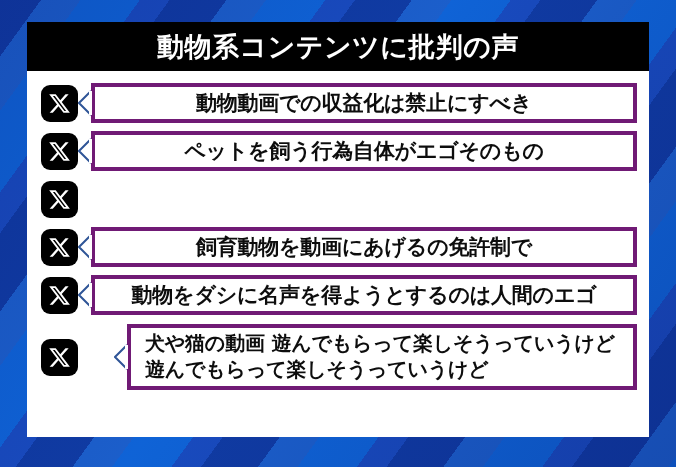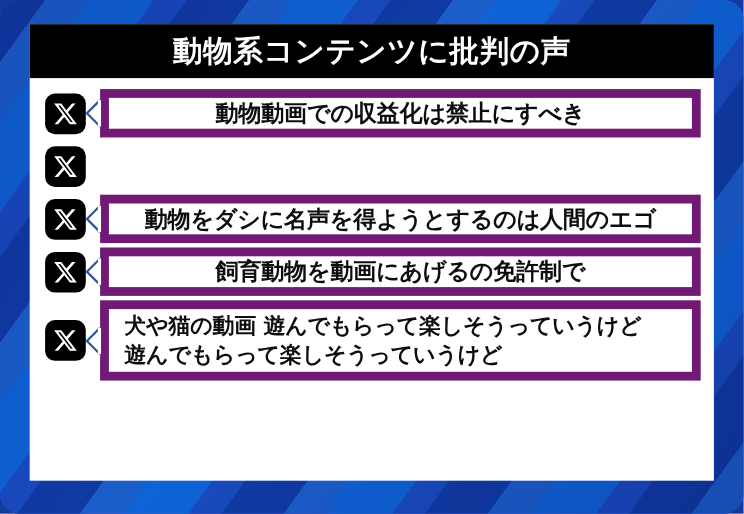--- a/index.html
+++ b/index.html
@@ -14,22 +14,21 @@
     font-family: "DejaVu Sans", "Liberation Sans", sans-serif;
     background: #123a9c;
   }
 
   
   #stage {
     position: relative;
     width: 676px;
     height: 467px;
     overflow: hidden;
-    background: #1d4ed8;
-    border-radius: 18px;
+    background: #404040;
   }
 
   #bg-stripes {
     position: absolute;
     inset: -80px -80px -80px -80px;
     background:
       repeating-linear-gradient(
         -54deg,
         #10379c 0px,
         #10379c 46px,
@@ -87,21 +86,21 @@
     justify-content: flex-start;
     gap: 4px;
   }
 
   .row {
     display: flex;
     align-items: center;
     min-height: 44px;
     flex: 0 0 auto;
   }
-  .row.tall { min-height: 72px; }
+  .row.tall { min-height: 72px; gap: 36px; }
 
   
   .x-badge {
     width: 37px;
     height: 37px;
     flex: 0 0 37px;
     background: #000000;
     border-radius: 9px;
     display: flex;
     align-items: center;
@@ -124,21 +123,21 @@
     top: 50%;
     transform: translateY(-50%);
     width: 14px;
     height: 26px;
     z-index: 3;
   }
   .tail svg { display: block; width: 14px; height: 26px; }
 
   .bubble {
     flex: 1 1 auto;
-    border: 8px solid #701a75;
+    border: 4px solid #701a75;
     background: #ffffff;
     min-height: 40px;
     display: flex;
     align-items: center;
     justify-content: center;
     padding: 3px 10px;
     position: relative;
     z-index: 1;
   }
   .row.tall .bubble {
@@ -191,63 +190,81 @@
               <path d="M13 1 L1 13 L13 25" fill="#ffffff" stroke="#2f5597" stroke-width="2" stroke-linejoin="miter"></path>
               <rect x="11" y="1" width="3" height="24" fill="#ffffff"></rect>
             </svg>
           </div>
           <div class="bubble">
             <div class="bubble-text">動物動画での収益化は禁止にすべき</div>
           </div>
         </div>
       </div>
 
-
-      <div class="row">
-        <div class="x-badge">
-          <svg viewBox="0 0 24 24" aria-hidden="true">
-            <path fill="#ffffff" d="M18.244 2.25h3.308l-7.227 8.26 8.502 11.24H16.17l-5.214-6.817L4.99 21.75H1.68l7.73-8.835L1.254 2.25H8.08l4.713 6.231 5.45-6.231zm-1.161 17.52h1.833L7.084 4.126H5.117L17.083 19.77z"></path>
-          </svg>
+      <div class="row">
+        <div class="x-badge">
+          <svg viewBox="0 0 24 24" aria-hidden="true">
+            <path fill="#ffffff" d="M18.244 2.25h3.308l-7.227 8.26 8.502 11.24H16.17l-5.214-6.817L4.99 21.75H1.68l7.73-8.835L1.254 2.25H8.08l4.713 6.231 5.45-6.231zm-1.161 17.52h1.833L7.084 4.126H5.117L17.083 19.77z"></path>
+          </svg>
+        </div>
+        <div class="bubble-wrap">
+          <div class="tail">
+            <svg viewBox="0 0 14 26">
+              <path d="M13 1 L1 13 L13 25" fill="#ffffff" stroke="#2f5597" stroke-width="2" stroke-linejoin="miter"></path>
+              <rect x="11" y="1" width="3" height="24" fill="#ffffff"></rect>
+            </svg>
+          </div>
+          <div class="bubble">
+            <div class="bubble-text">ペットを飼う行為自体がエゴそのもの</div>
+          </div>
+        </div>
+      </div>
+
+      <div class="row">
+        <div class="x-badge">
+          <svg viewBox="0 0 24 24" aria-hidden="true">
+            <path fill="#ffffff" d="M18.244 2.25h3.308l-7.227 8.26 8.502 11.24H16.17l-5.214-6.817L4.99 21.75H1.68l7.73-8.835L1.254 2.25H8.08l4.713 6.231 5.45-6.231zm-1.161 17.52h1.833L7.084 4.126H5.117L17.083 19.77z"></path>
+          </svg>
+        </div>
+      </div>
+
+      <div class="row">
+        <div class="x-badge">
+          <svg viewBox="0 0 24 24" aria-hidden="true">
+            <path fill="#ffffff" d="M18.244 2.25h3.308l-7.227 8.26 8.502 11.24H16.17l-5.214-6.817L4.99 21.75H1.68l7.73-8.835L1.254 2.25H8.08l4.713 6.231 5.45-6.231zm-1.161 17.52h1.833L7.084 4.126H5.117L17.083 19.77z"></path>
+          </svg>
+        </div>
+        <div class="bubble-wrap">
+          <div class="tail">
+            <svg viewBox="0 0 14 26">
+              <path d="M13 1 L1 13 L13 25" fill="#ffffff" stroke="#2f5597" stroke-width="2" stroke-linejoin="miter"></path>
+              <rect x="11" y="1" width="3" height="24" fill="#ffffff"></rect>
+            </svg>
+          </div>
+          <div class="bubble">
+            <div class="bubble-text">飼育動物を動画にあげるの免許制で</div>
+          </div>
         </div>
       </div>
 
       <div class="row">
         <div class="x-badge">
           <svg viewBox="0 0 24 24" aria-hidden="true">
             <path fill="#ffffff" d="M18.244 2.25h3.308l-7.227 8.26 8.502 11.24H16.17l-5.214-6.817L4.99 21.75H1.68l7.73-8.835L1.254 2.25H8.08l4.713 6.231 5.45-6.231zm-1.161 17.52h1.833L7.084 4.126H5.117L17.083 19.77z"></path>
           </svg>
         </div>
         <div class="bubble-wrap">
           <div class="tail">
             <svg viewBox="0 0 14 26">
               <path d="M13 1 L1 13 L13 25" fill="#ffffff" stroke="#2f5597" stroke-width="2" stroke-linejoin="miter"></path>
               <rect x="11" y="1" width="3" height="24" fill="#ffffff"></rect>
             </svg>
           </div>
           <div class="bubble">
             <div class="bubble-text">動物をダシに名声を得ようとするのは人間のエゴ</div>
-          </div>
-        </div>
-      </div>
-
-      <div class="row">
-        <div class="x-badge">
-          <svg viewBox="0 0 24 24" aria-hidden="true">
-            <path fill="#ffffff" d="M18.244 2.25h3.308l-7.227 8.26 8.502 11.24H16.17l-5.214-6.817L4.99 21.75H1.68l7.73-8.835L1.254 2.25H8.08l4.713 6.231 5.45-6.231zm-1.161 17.52h1.833L7.084 4.126H5.117L17.083 19.77z"></path>
-          </svg>
-        </div>
-        <div class="bubble-wrap">
-          <div class="tail">
-            <svg viewBox="0 0 14 26">
-              <path d="M13 1 L1 13 L13 25" fill="#ffffff" stroke="#2f5597" stroke-width="2" stroke-linejoin="miter"></path>
-              <rect x="11" y="1" width="3" height="24" fill="#ffffff"></rect>
-            </svg>
-          </div>
-          <div class="bubble">
-            <div class="bubble-text">飼育動物を動画にあげるの免許制で</div>
           </div>
         </div>
       </div>
 
       <div class="row tall">
         <div class="x-badge">
           <svg viewBox="0 0 24 24" aria-hidden="true">
             <path fill="#ffffff" d="M18.244 2.25h3.308l-7.227 8.26 8.502 11.24H16.17l-5.214-6.817L4.99 21.75H1.68l7.73-8.835L1.254 2.25H8.08l4.713 6.231 5.45-6.231zm-1.161 17.52h1.833L7.084 4.126H5.117L17.083 19.77z"></path>
           </svg>
         </div>

